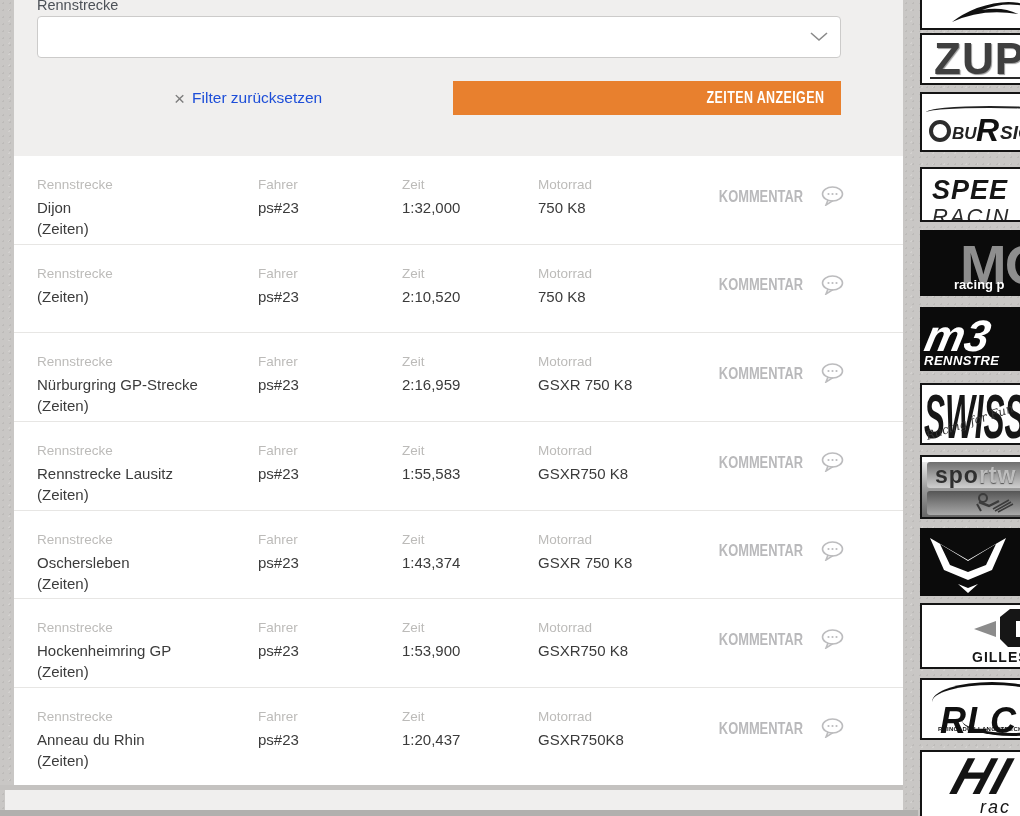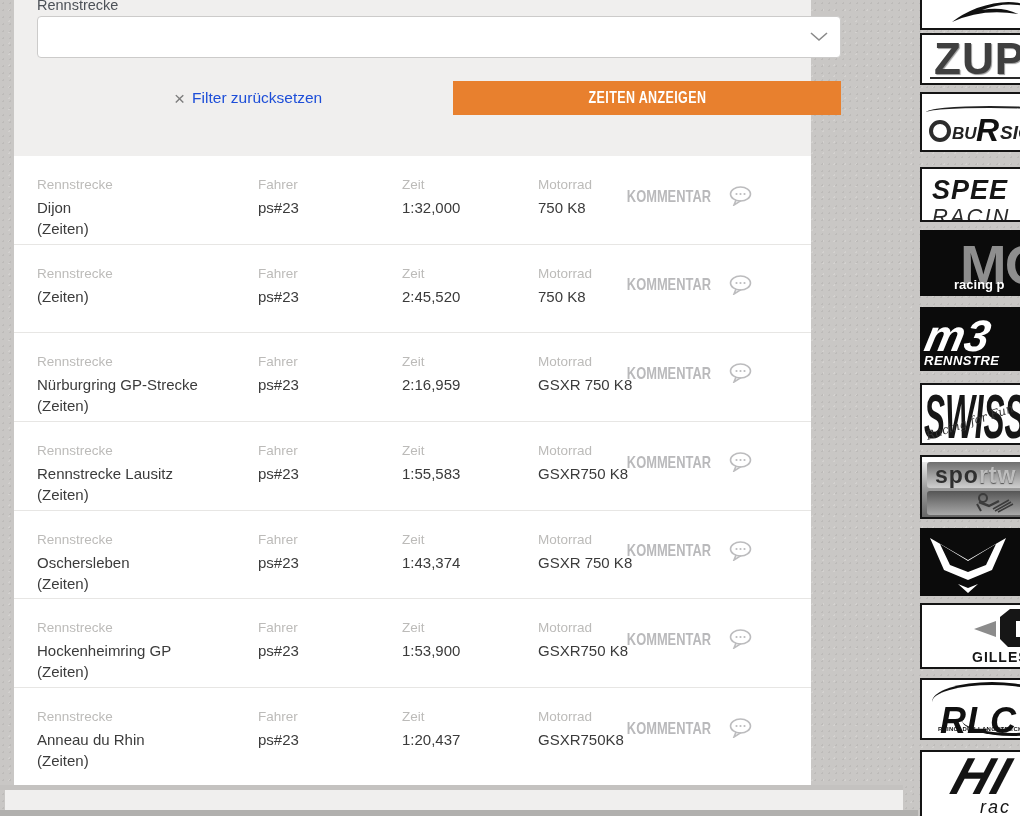--- a/index.html
+++ b/index.html
@@ -9,21 +9,21 @@
     background-color:#c9c7c5;
     background-image: radial-gradient(#bdbbb9 1px, transparent 1px),
                       radial-gradient(#d3d1cf 1px, transparent 1px);
     background-size: 7px 7px, 11px 11px;
     background-position: 0 0, 4px 5px;
     position:relative;
   }
 
   
   #main {
-    position:absolute; left:14px; top:0; width:797px; height:785px;
+    position:absolute; left:14px; top:0; width:889px; height:785px;
     background:#ffffff;
   }
 
   
   .filter-section {
     position:relative; width:100%; height:156px; background:#f0efee;
   }
   .filter-label {
     position:absolute; left:23px; top:-3px;
     font-size:14.5px; color:#4c5157;
@@ -158,21 +158,21 @@
       <svg class="chevron" width="18" height="10" viewBox="0 0 18 10">
         <polyline points="1,1 9,8 17,1" fill="none" stroke="#8a8a8a" stroke-width="1.6"></polyline>
       </svg>
     </div>
 
     <div class="reset-filter">
       <span class="x-glyph">×</span>
       <span class="reset-text">Filter zurücksetzen</span>
     </div>
 
-    <button class="submit-btn" style="background: rgb(232, 128, 46);">
+    <button class="submit-btn" style="background: rgb(232, 128, 46); justify-content: flex-end;">
       <span class="condensed">ZEITEN ANZEIGEN</span>
     </button>
   </div>
 
   <div class="results-list">
   <div class="result-row">
     <div class="cell">
       <div class="cell-label">Rennstrecke</div>
       <div class="cell-value">Dijon</div>
       <div class="cell-value">(Zeiten)</div>
@@ -205,21 +205,21 @@
     <div class="cell">
       <div class="cell-label">Rennstrecke</div>
       <div class="cell-value">(Zeiten)</div>
     </div>
     <div class="cell">
       <div class="cell-label">Fahrer</div>
       <div class="cell-value">ps#23</div>
     </div>
     <div class="cell">
       <div class="cell-label">Zeit</div>
-      <div class="cell-value">2:45,520</div>
+      <div class="cell-value">2:10,520</div>
     </div>
     <div class="cell">
       <div class="cell-label">Motorrad</div>
       <div class="cell-value">750 K8</div>
     </div>
     <div class="comment-link">
       <span class="condensed">KOMMENTAR</span>
       <svg class="bubble-icon" width="24" height="20" viewBox="0 0 24 20">
         <ellipse cx="11.5" cy="8" rx="10" ry="7" fill="none" stroke="#bcbcbe" stroke-width="1.6"></ellipse>
         <path d="M7 14 L5 19 L12 14.6" fill="none" stroke="#bcbcbe" stroke-width="1.6"></path>

